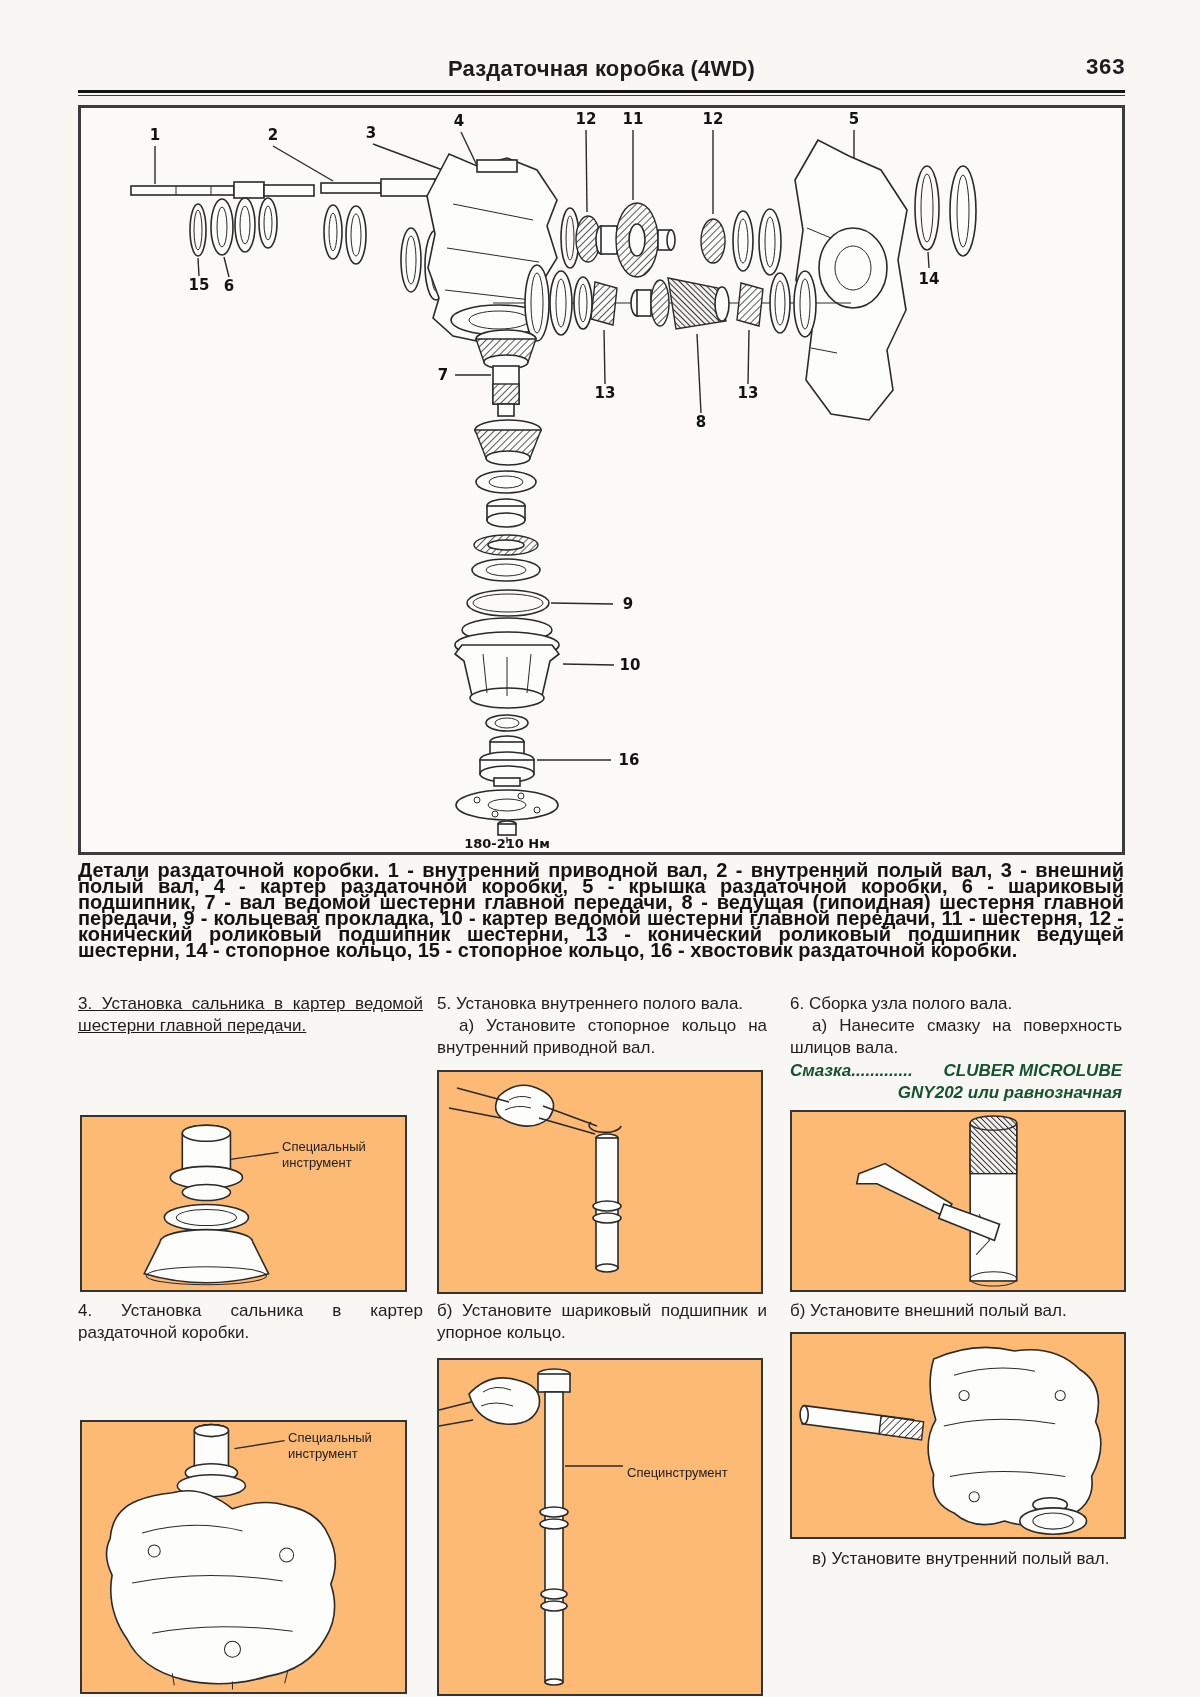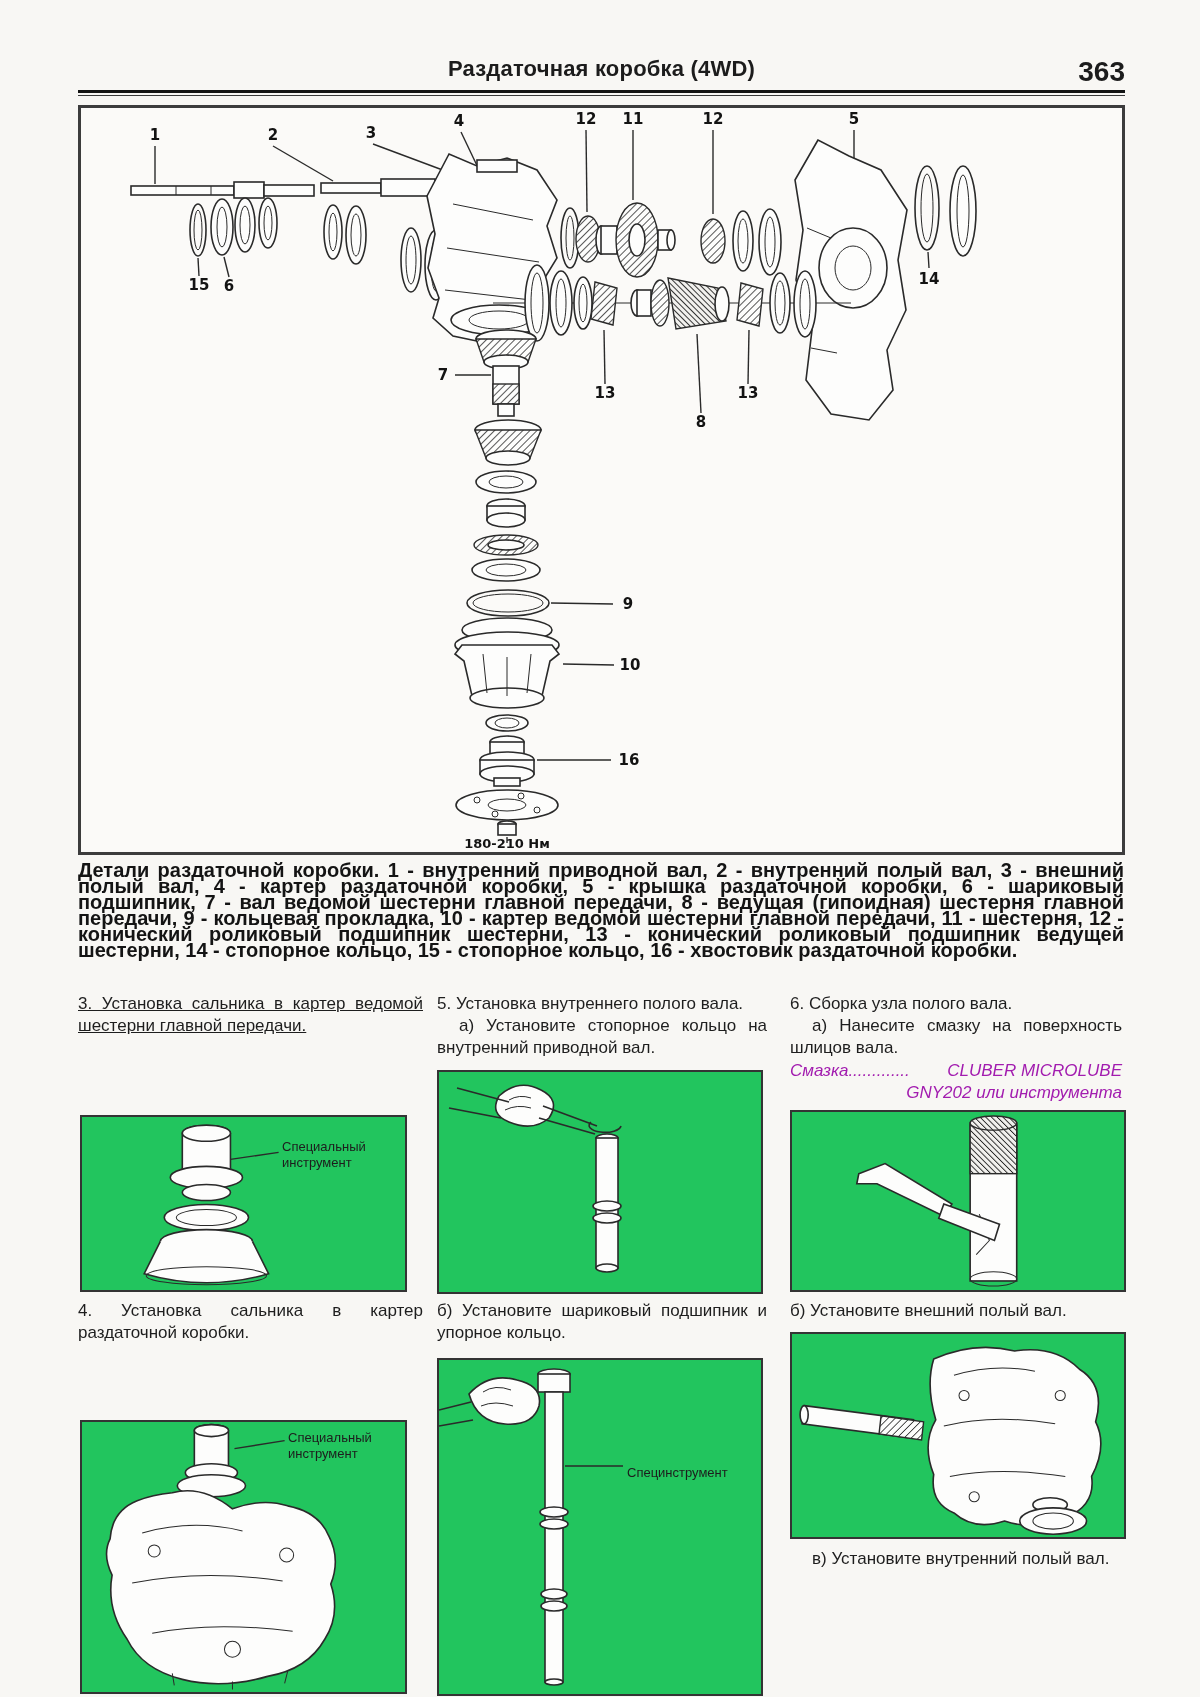--- a/index.html
+++ b/index.html
@@ -1,29 +1,29 @@
 <!DOCTYPE html>
 <html><head>
 <meta charset="utf-8">
 <style>
   html,body{margin:0;padding:0;}
   body{background:#e8e8e6;font-family:"Liberation Sans",sans-serif;}
   .page{position:relative;width:1200px;height:1697px;background:#f8f7f4;margin:0 auto;overflow:hidden;color:#1c1c1c;}
   .abs{position:absolute;}
   .h-title{font-size:22px;font-weight:bold;letter-spacing:.2px;}
-  .pageno{font-size:28px;font-weight:bold;}
+  .pageno{font-size:22px;font-weight:bold;font-family:Liberation Mono, monospace;}
   .hrule{border-top:3px solid #141414;border-bottom:1px solid #3a3a3a;height:2px;}
   .diagbox{border:3px solid #3c3c3c;background:#fbfaf8;}
   .caption{font-size:20px;font-weight:bold;line-height:16px;text-align:justify;color:#141414;}
   .body{font-size:17px;line-height:22px;color:#1e1e1e;text-align:justify;}
   .bindent{padding-left:22px;}
   .ti{text-indent:22px;}
-  .figbox{border:2px solid #343434;background:#22c55e;}
+  .figbox{border:2px solid #343434;background:#fdba74;}
   .figlabel{font-size:13px;line-height:16px;color:#1d1d1d;}
-  .spec{font-size:17px;line-height:22px;font-style:italic;font-weight:normal;color:#a21caf;}
+  .spec{font-size:17px;line-height:22px;font-style:italic;font-weight:bold;color:#14532d;}
   .specrow{display:flex;justify-content:space-between;}
   svg{display:block;}
   .st{stroke:#2a2a2a;fill:none;stroke-width:1.6;}
   .s1{stroke:#2a2a2a;fill:none;stroke-width:1;}
   .sw{stroke:#2a2a2a;fill:#fdfdfc;stroke-width:1.6;}
   .sh{stroke:#2a2a2a;fill:url(#h1);stroke-width:1.4;}
   .sh2{stroke:#2a2a2a;fill:url(#h2);stroke-width:1.4;}
   .ld{stroke:#2a2a2a;stroke-width:1.4;}
   text.co{font-family:"DejaVu Sans",sans-serif;font-size:15px;font-weight:bold;fill:#131313;text-anchor:middle;}
   text.tq{font-family:"DejaVu Sans",sans-serif;font-size:13px;font-weight:bold;fill:#131313;text-anchor:middle;}
@@ -298,21 +298,21 @@
     </svg>
     <div class="abs figlabel" style="left:188px;top:97px;width:130px;margin-top:8px;">Специнструмент</div>
   </div>
 
   <div class="abs body" style="left:790px;top:993px;width:332px;">6. Сборка узла полого вала.</div>
   <div class="abs body ti" style="left:790px;top:1015px;width:332px;">а) Нанесите смазку на поверхность шлицов вала.</div>
   <div class="abs spec specrow" style="left:790px;top:1060px;width:332px;">
     <span>Смазка.............</span>
     <span>CLUBER MICROLUBE</span>
   </div>
-  <div class="abs spec" style="left:790px;top:1082px;width:332px;text-align:right;">GNY202 или инструмента</div>
+  <div class="abs spec" style="left:790px;top:1082px;width:332px;text-align:right;">GNY202 или равнозначная</div>
 
   <div class="abs figbox" style="left:790px;top:1110px;width:332px;height:178px;">
     <svg viewBox="0 0 328 174" width="100%" height="100%">
       <rect class="sw" x="176" y="10" width="46" height="156"></rect>
       <rect class="sh2" x="176" y="12" width="46" height="48"></rect>
       <ellipse class="sh2" cx="199" cy="10" rx="23" ry="7"></ellipse>
       <ellipse class="s1" cx="199" cy="164" rx="23" ry="7"></ellipse>
       <path class="s1" d="M185,100 L195,126 L182,140"></path>
       <path class="sw" d="M66,60 L92,50 L158,90 L150,102 L84,70 L64,70 Z"></path>
       <path class="sw" d="M150,90 L205,110 L200,126 L145,104 Z"></path>

